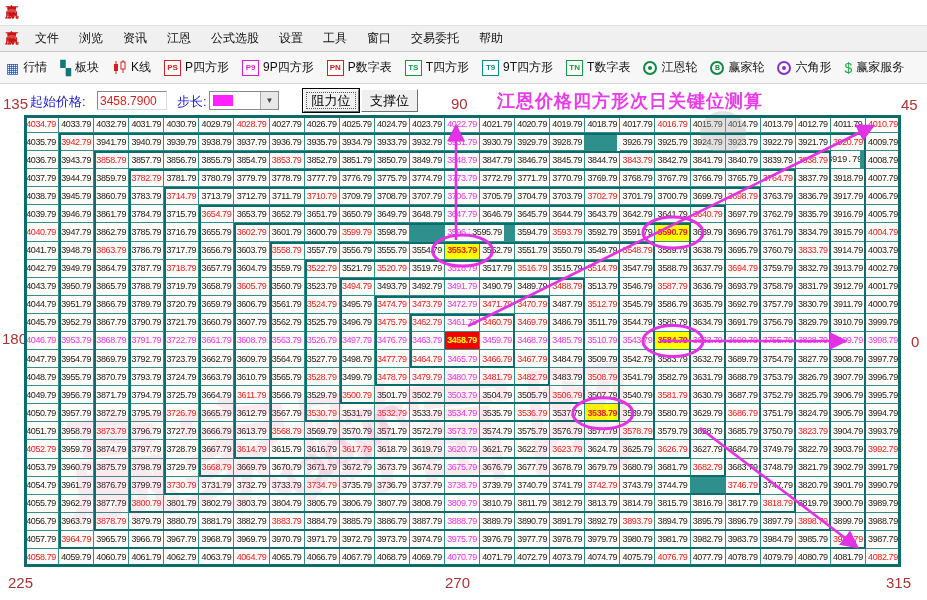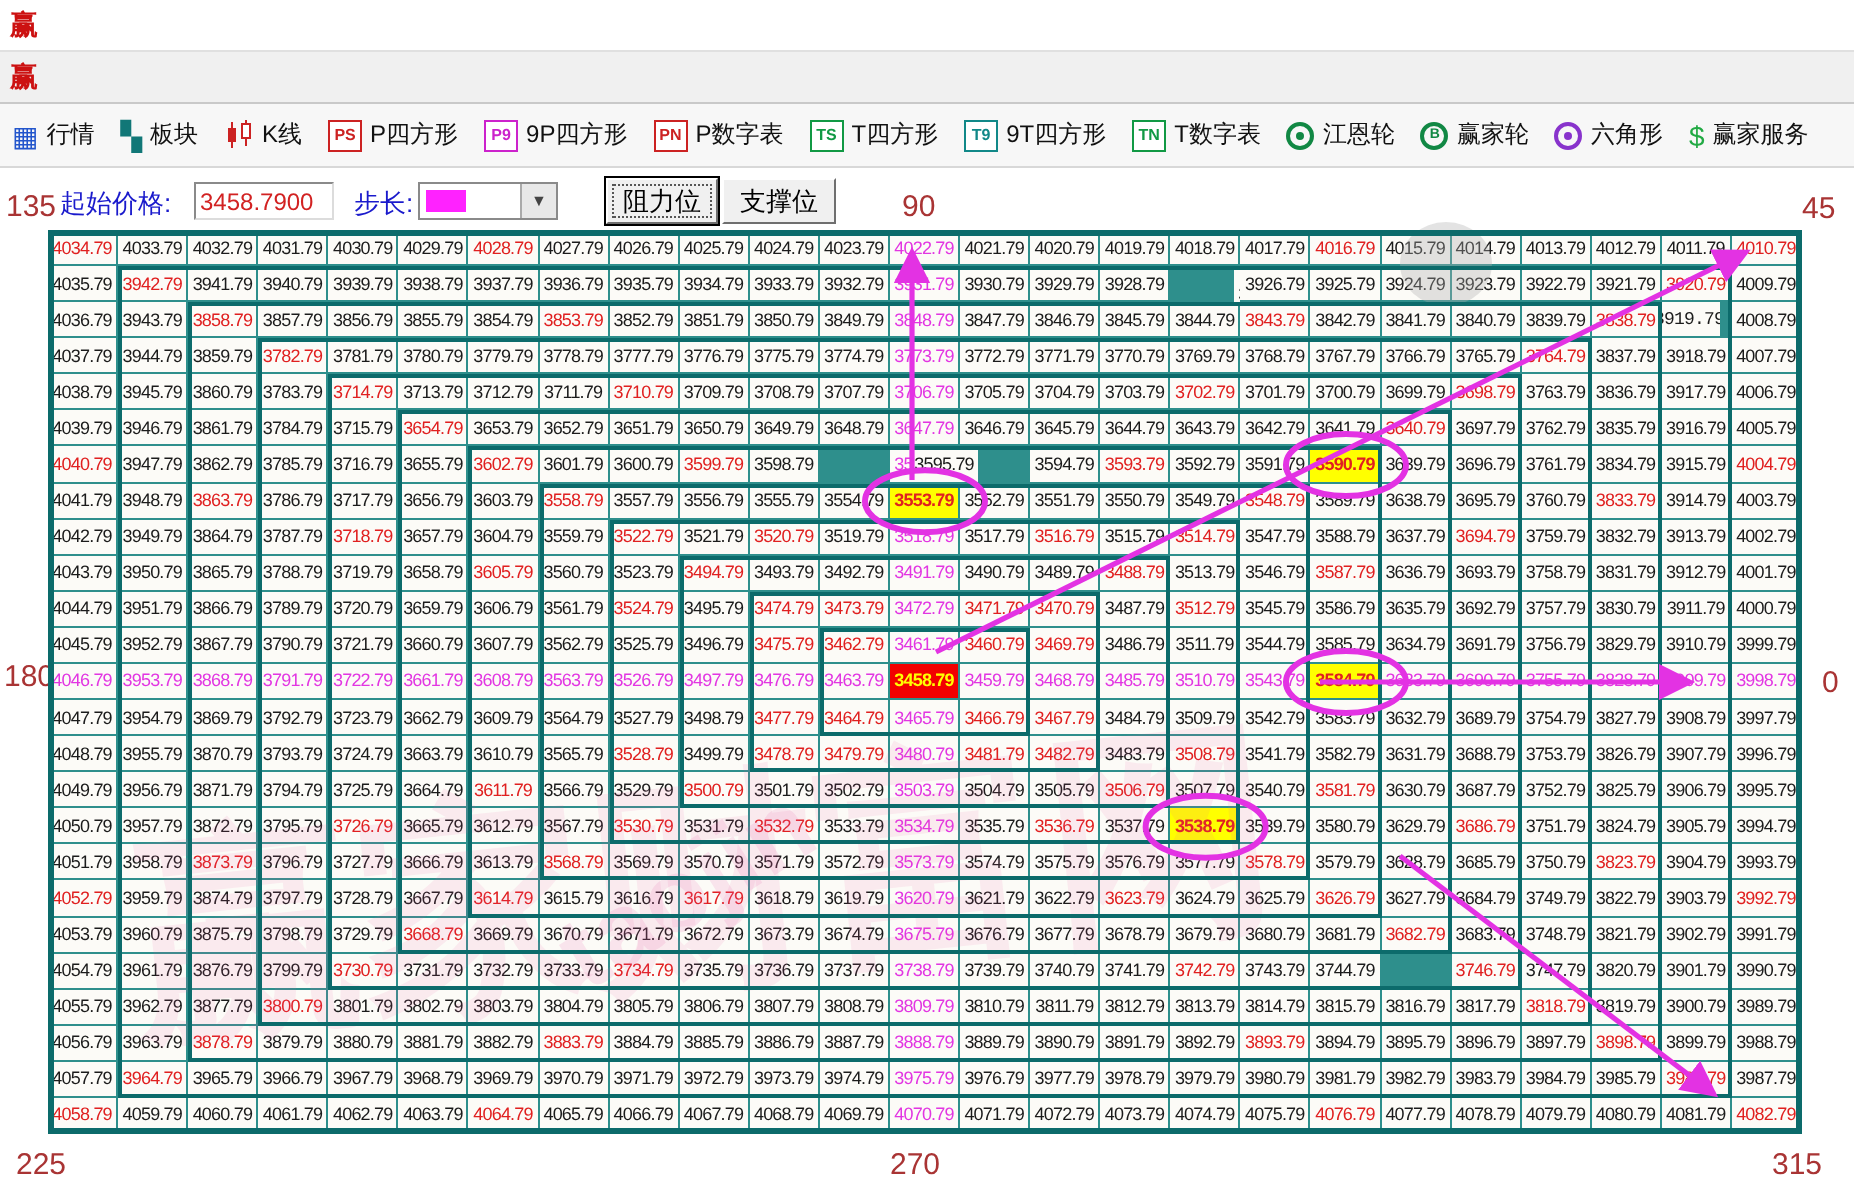--- a/index.html
+++ b/index.html
@@ -68,20 +68,32 @@
 </style>
 </head>
 <body>
 
 <div class="titlebar">
   <span class="app-logo">赢</span>
 </div>
 
 <div class="menubar">
   <span class="app-logo">赢</span>
+  <span id="menu-items" style="display:flex;">
+      <span class="menu-item">文件</span>
+      <span class="menu-item">浏览</span>
+      <span class="menu-item">资讯</span>
+      <span class="menu-item">江恩</span>
+      <span class="menu-item">公式选股</span>
+      <span class="menu-item">设置</span>
+      <span class="menu-item">工具</span>
+      <span class="menu-item">窗口</span>
+      <span class="menu-item">交易委托</span>
+      <span class="menu-item">帮助</span>
+    </span>
 </div>
 
 <div class="toolbar" id="toolbar">
     <span class="tool-item">
       <span class="icon-glyph ticon" style="color: rgb(34, 85, 204);">▦</span>
       <span>行情</span>
     </span>
     <span class="tool-item">
       <span class="icon-glyph ticon" style="color: rgb(17, 119, 119);">▚</span>
       <span>板块</span>
@@ -144,20 +156,21 @@
 <div class="controls">
   <span class="ctl-label" style="left:30px;top:8px;">起始价格:</span>
   <input class="price-input" value="3458.7900" style="">
   <span class="ctl-label" style="left:177px;top:8px;">步长:</span>
   <div class="combo">
     <span class="swatch"></span>
     <span class="dropbtn">▼</span>
   </div>
   <button class="btn default-btn" style="left:303px;width:56px;">阻力位</button>
   <button class="btn" style="left:361px;width:57px;">支撑位</button>
+  <span class="heading">江恩价格四方形次日关键位测算</span>
 </div>
 
 <div class="angle-label" style="left:3px;top:95px;">135</div>
 <div class="angle-label" style="left:451px;top:95px;">90</div>
 <div class="angle-label" style="left:901px;top:96px;">45</div>
 <div class="angle-label" style="left:2px;top:330px;">180</div>
 <div class="angle-label" style="left:911px;top:333px;">0</div>
 <div class="angle-label" style="left:8px;top:574px;">225</div>
 <div class="angle-label" style="left:445px;top:574px;">270</div>
 <div class="angle-label" style="left:886px;top:574px;">315</div>
@@ -322,21 +335,21 @@
     <div class="cell c-blk" style="left: 105.24px; top: 108.48px; width: 35.08px; height: 18.08px;">3785.79</div>
     <div class="cell c-blk" style="left: 140.32px; top: 108.48px; width: 35.08px; height: 18.08px;">3716.79</div>
     <div class="cell c-blk" style="left: 175.4px; top: 108.48px; width: 35.08px; height: 18.08px;">3655.79</div>
     <div class="cell c-red" style="left: 210.48px; top: 108.48px; width: 35.08px; height: 18.08px;">3602.79</div>
     <div class="cell c-blk" style="left: 245.56px; top: 108.48px; width: 35.08px; height: 18.08px;">3601.79</div>
     <div class="cell c-blk" style="left: 280.64px; top: 108.48px; width: 35.08px; height: 18.08px;">3600.79</div>
     <div class="cell c-red" style="left: 315.72px; top: 108.48px; width: 35.08px; height: 18.08px;">3599.79</div>
     <div class="cell c-blk" style="left: 350.8px; top: 108.48px; width: 35.08px; height: 18.08px;">3598.79</div>
     <div class="cell c-blk" style="left: 385.88px; top: 108.48px; width: 35.08px; height: 18.08px; margin-top: 32px;">3597.79</div>
     <div class="cell c-mag" style="left: 420.96px; top: 108.48px; width: 35.08px; height: 18.08px;">3596.79</div>
-    <div class="cell c-blk" style="left: 431px; top: 108.48px; width: 35.08px; height: 18.08px;">3595.79</div>
+    <div class="cell c-blk" style="left: 446px; top: 108.48px; width: 35.08px; height: 18.08px;">3595.79</div>
     <div class="cell c-blk" style="left: 491.12px; top: 108.48px; width: 35.08px; height: 18.08px;">3594.79</div>
     <div class="cell c-red" style="left: 526.2px; top: 108.48px; width: 35.08px; height: 18.08px;">3593.79</div>
     <div class="cell c-blk" style="left: 561.28px; top: 108.48px; width: 35.08px; height: 18.08px;">3592.79</div>
     <div class="cell c-blk" style="left: 596.36px; top: 108.48px; width: 35.08px; height: 18.08px;">3591.79</div>
     <div class="cell c-red hl-yellow" style="left: 631.44px; top: 108.48px; width: 35.08px; height: 18.08px;">3590.79</div>
     <div class="cell c-blk" style="left: 666.52px; top: 108.48px; width: 35.08px; height: 18.08px;">3639.79</div>
     <div class="cell c-blk" style="left: 701.6px; top: 108.48px; width: 35.08px; height: 18.08px;">3696.79</div>
     <div class="cell c-blk" style="left: 736.68px; top: 108.48px; width: 35.08px; height: 18.08px;">3761.79</div>
     <div class="cell c-blk" style="left: 771.76px; top: 108.48px; width: 35.08px; height: 18.08px;">3834.79</div>
     <div class="cell c-blk" style="left: 806.84px; top: 108.48px; width: 35.08px; height: 18.08px;">3915.79</div>

